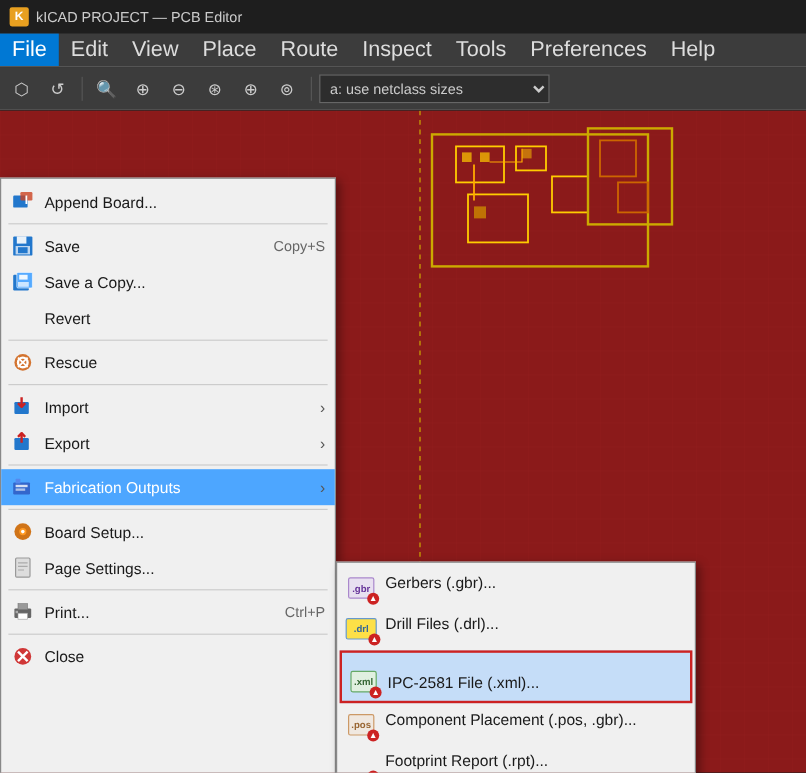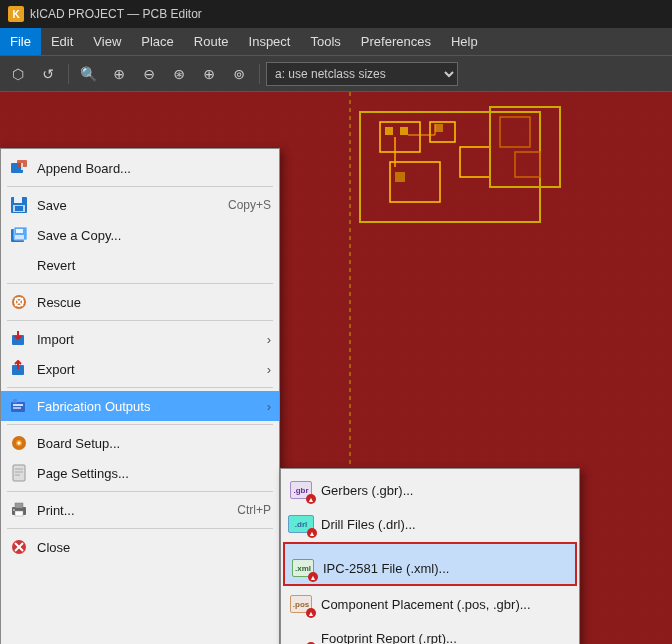--- a/index.html
+++ b/index.html
@@ -40,21 +40,21 @@
       display: flex;
       align-items: stretch;
       border-bottom: 1px solid #555;
     }
     .menu-item {
       color: #ddd;
       padding: 0 10px;
       display: flex;
       align-items: center;
       cursor: pointer;
-      font-size: 13px;
+      font-size: 18px;
       white-space: nowrap;
     }
     .menu-item.active {
       background: #0078d4;
       color: white;
     }
 
     
     .toolbar {
       background: #3c3c3c;
@@ -161,21 +161,20 @@
     .submenu {
       background: #f0f0f0;
       border: 1px solid #888;
       box-shadow: 3px 3px 8px rgba(0,0,0,0.4);
       min-width: 300px;
       padding: 4px 0;
       position: relative;
     }
     .submenu-item {
       display: flex;
-      align-items: center;
       padding: 5px 12px 5px 8px;
       cursor: pointer;
       color: #1a1a1a;
       gap: 8px;
       font-size: 13px;
       white-space: nowrap;
     }
     .submenu-item .item-icon {
       width: 24px;
       height: 24px;
@@ -189,21 +188,21 @@
       border: 1px solid #aa88cc;
       border-radius: 2px;
       font-size: 8px;
       color: #663399;
       font-weight: bold;
       width: 22px; height: 18px;
       display: flex; align-items: center; justify-content: center;
       position: relative;
     }
     .file-icon-drl {
-      background: #5eead4;
+      background: #fde047;
       border: 1px solid #6699cc;
       border-radius: 2px;
       font-size: 8px;
       color: #336699;
       font-weight: bold;
       width: 28px; height: 18px;
       display: flex; align-items: center; justify-content: center;
     }
     .file-icon-xml {
       background: #e0f0e0;

